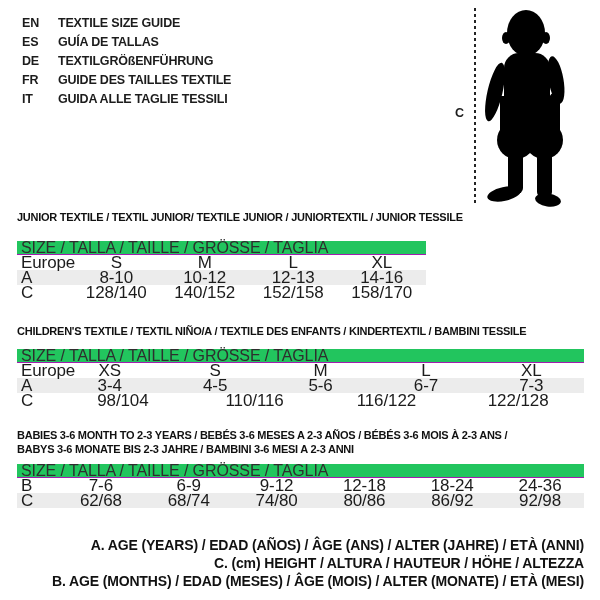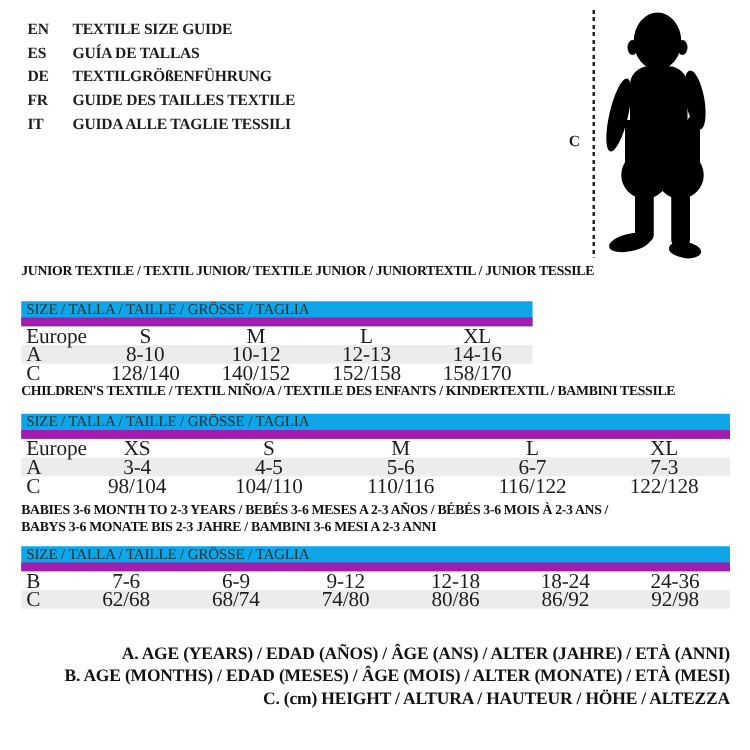--- a/index.html
+++ b/index.html
@@ -1,18 +1,18 @@
 <!DOCTYPE html>
 <html><head>
 <meta charset="utf-8">
 <style>
   html,body{margin:0;padding:0;background:#fff;}
   .page{
     position:relative;width:600px;height:600px;background:#ffffff;
-    font-family:Liberation Serif, serif;color:#1c1c1c;overflow:hidden;
+    font-family:Liberation Sans, sans-serif;color:#1c1c1c;overflow:hidden;
   }
   
   .langs{position:absolute;top:14px;left:22px;}
   .lang-row{display:flex;line-height:19px;font-weight:bold;font-size:12.5px;letter-spacing:-0.2px;}
   .lang-code{width:36px;}
   .lang-title{white-space:nowrap;text-align:right;}
   
   .measure-line{
     position:absolute;left:474px;top:8px;width:2px;height:198px;
     background:repeating-linear-gradient(to bottom,#242424 0 3px,transparent 3px 6px);
@@ -20,36 +20,36 @@
   .measure-label{position:absolute;left:455px;top:106px;font-weight:bold;font-size:12.5px;}
   .silhouette{position:absolute;left:482px;top:8px;}
   
   .main{position:absolute;left:17px;top:210px;width:567px;}
   .section-title{
     font-weight:bold;font-size:11px;line-height:14px;letter-spacing:-0.25px;
     color:#111;white-space:nowrap;
   }
   .size-table{margin-top:17px;}
   .size-bar{
-    background:#0ea5e9;border-bottom:7px solid #a21caf;height:13px;line-height:13px;
-    font-size:12px;padding-left:4px;color:#2e2e2e;letter-spacing:-0.1px;
+    background:#22c55e;border-bottom:1px solid #a21caf;height:13px;line-height:13px;
+    font-size:16px;padding-left:4px;color:#2e2e2e;letter-spacing:-0.1px;
   }
   .trow{display:flex;height:15px;line-height:15px;font-size:17px;letter-spacing:-0.1px;}
   .trow.shaded{background:#ececec;}
   .tlabel{padding-left:4px;box-sizing:border-box;}
   .tcell{flex:1;text-align:center;}
   .tbl-junior{width:409px;}
   .tbl-junior .tlabel{width:55px;}
   .tbl-children{width:567px;}
   .tbl-children .tlabel{width:40px;}
   .tbl-babies{width:567px;}
   .tbl-babies .tlabel{width:40px;}
-  #sec-children{}
+  #sec-children{margin-top:24px;}
   #sec-children .size-table{margin-top:11px;}
-  #sec-babies{margin-top:5px;}
+  #sec-babies{margin-top:20px;}
   #sec-babies .size-table{margin-top:8px;}
   .footnotes{margin-top:28px;font-weight:bold;font-size:14px;line-height:18px;letter-spacing:-0.15px;color:#111;text-align:right;}
 </style>
 </head>
 <body>
 
 <div class="page">
 
   <div class="langs" id="lang-list">
       <div class="lang-row">
@@ -148,21 +148,20 @@
               <div class="tlabel">A</div>
               <div class="tcell">3-4</div>
               <div class="tcell">4-5</div>
               <div class="tcell">5-6</div>
               <div class="tcell">6-7</div>
               <div class="tcell">7-3</div>
             </div>
             <div class="trow">
               <div class="tlabel">C</div>
               <div class="tcell">98/104</div>
-              <div class="tcell">104/110</div>
               <div class="tcell">110/116</div>
               <div class="tcell">116/122</div>
               <div class="tcell">122/128</div>
             </div>
           </div>
         </div>
         <div class="section" id="sec-babies">
           <div class="section-title">BABIES 3-6 MONTH TO 2-3 YEARS / BEBÉS 3-6 MESES A 2-3 AÑOS / BÉBÉS 3-6 MOIS À 2-3 ANS /</div>
           <div class="section-title">BABYS 3-6 MONATE BIS 2-3 JAHRE / BAMBINI 3-6 MESI A 2-3 ANNI</div>
           <div class="size-table tbl-babies">
@@ -183,18 +182,18 @@
               <div class="tcell">74/80</div>
               <div class="tcell">80/86</div>
               <div class="tcell">86/92</div>
               <div class="tcell">92/98</div>
             </div>
           </div>
         </div>
       </div>
     <div class="footnotes" id="footnotes">
         <div class="fline">A. AGE (YEARS) / EDAD (AÑOS) / ÂGE (ANS) / ALTER (JAHRE) / ETÀ (ANNI)</div>
+        <div class="fline">C. (cm) HEIGHT / ALTURA / HAUTEUR / HÖHE / ALTEZZA</div>
         <div class="fline">B. AGE (MONTHS) / EDAD (MESES) / ÂGE (MOIS) / ALTER (MONATE) / ETÀ (MESI)</div>
-        <div class="fline">C. (cm) HEIGHT / ALTURA / HAUTEUR / HÖHE / ALTEZZA</div>
       </div>
   </div>
 
 </div>
 
 </body></html>

